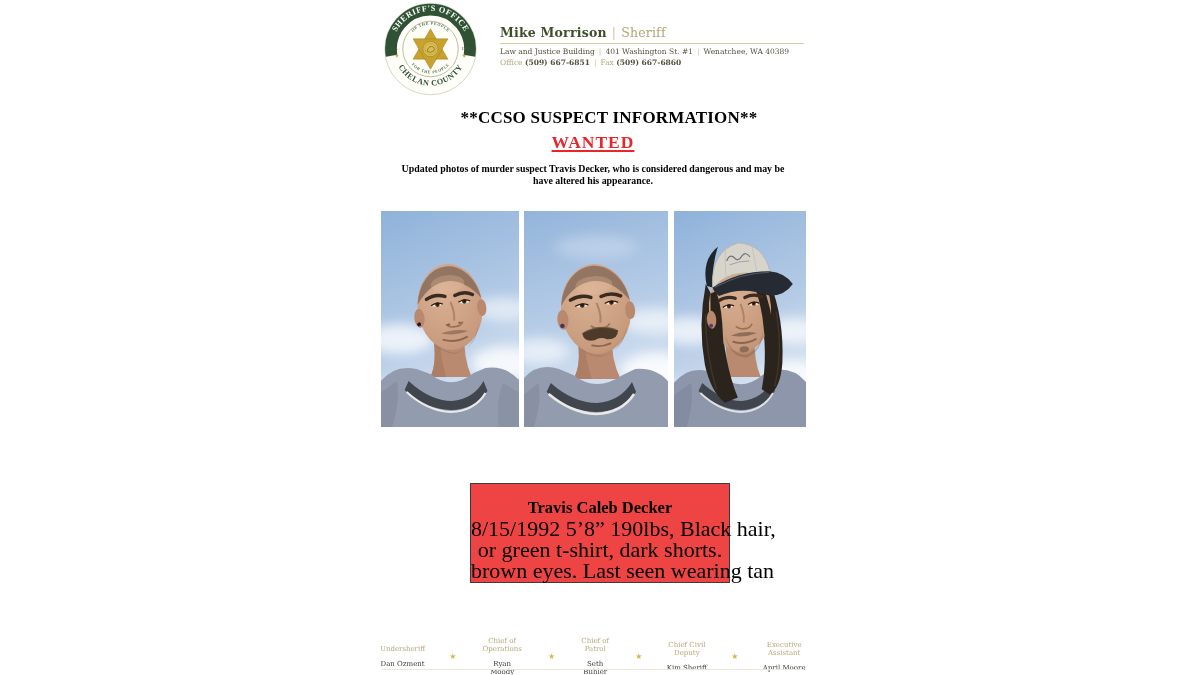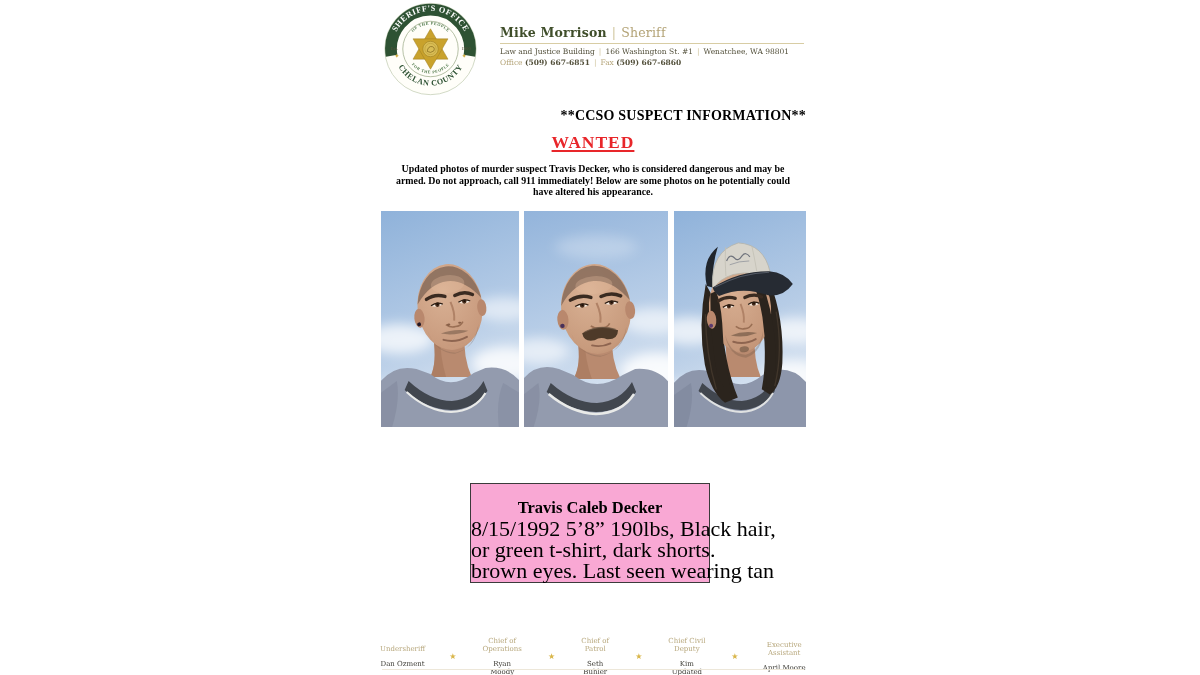--- a/index.html
+++ b/index.html
@@ -14,36 +14,36 @@
   .hdr-title{color:#b3a376;font-weight:normal;}
   .hdr-sep{color:#cfc49b;font-weight:normal;padding:0 5px;}
   .hdr-rule{border-top:1.5px solid #d8cda4;margin-top:3px;}
   .hdr-address{margin-top:3px;font-size:7.5px;color:#53503b;}
   .hdr-address .hdr-sep,.hdr-phone .hdr-sep{padding:0 4px;font-size:7.5px;}
   .hdr-phone{margin-top:2px;font-size:7.5px;color:#53503b;}
   .lbl{color:#b6a67b;}
   .num{font-weight:bold;margin-top:36px;}
 
   
-  .ccso{position:absolute;top:108px;left:0;width:426px;text-align:right;font-size:14px;font-weight:bold;letter-spacing:.2px;}
+  .ccso{position:absolute;top:108px;left:16px;width:426px;text-align:center;font-size:17px;font-weight:bold;letter-spacing:.2px;}
   .wanted{position:absolute;top:132px;left:0;width:426px;text-align:center;font-size:17.5px;font-weight:bold;color:#e8262a;}
   .wanted span{text-decoration:underline;text-decoration-thickness:1.5px;text-underline-offset:2px;letter-spacing:1px;}
   .alert{position:absolute;top:163px;left:0;width:426px;text-align:center;font-weight:bold;font-size:9.9px;line-height:11.6px;}
   .alert div{white-space:nowrap;}
 
   
   .photos{position:absolute;top:211px;left:1px;width:425px;height:216px;display:flex;}
   .photo{display:block;height:216px;box-shadow:inset 0 0 0 1px rgba(0,0,0,.06);}
   .p1{width:138px;margin-right:5px;}
   .p2{width:144px;margin-right:6px;}
   .p3{width:132px;}
 
   
-  .suspect-box{position:absolute;top:483px;left:90px;width:240px;height:100px;border:1.5px solid #3b3b3b;
-               box-sizing:border-box;text-align:center;padding-top:13px;background:#f9a8d4;}
+  .suspect-box{position:absolute;top:483px;left:90px;width:260px;height:100px;border:1.5px solid #3b3b3b;
+               box-sizing:border-box;text-align:center;padding-top:13px;background:#ef4444;}
   .sb-name{font-size:16.5px;font-weight:bold;line-height:21px;}
   .sb-line{font-size:22px;line-height:21px;white-space:nowrap;}
 
   
   .footer{position:absolute;top:637px;left:0;width:426px;display:flex;justify-content:center;align-items:center;gap:24px;
           font-family:"DejaVu Serif",serif;}
   .staff{text-align:center;}
   .staff-title{font-size:7px;color:#b7a77c;line-height:8px;}
   .staff-name{font-size:7px;font-weight:normal;color:#3c3b35;line-height:8px;margin-top:7px;}
   .star-sep{color:#d9b64a;font-size:8px;line-height:8px;}
@@ -87,34 +87,33 @@
       <polygon transform="translate(14.2,57.2)" points="0,-2.1 0.65,-0.65 2.1,0 0.65,0.65 0,2.1 -0.65,0.65 -2.1,0 -0.65,-0.65" fill="#c9a22c"></polygon>
       <polygon transform="translate(85.8,57.2)" points="0,-2.1 0.65,-0.65 2.1,0 0.65,0.65 0,2.1 -0.65,0.65 -2.1,0 -0.65,-0.65" fill="#c9a22c"></polygon>
     </svg>
 
     <div class="hdr">
       <div class="hdr-name-row">
         <span>Mike Morrison</span><span class="hdr-sep">|</span><span class="hdr-title">Sheriff</span>
       </div>
       <div class="hdr-rule"></div>
       <div class="hdr-address">
-        <span>Law and Justice Building</span><span class="hdr-sep">|</span><span>166 Washington St. #1</span><span class="hdr-sep">|</span><span>Wenatchee, WA 98801</span>
+        <span>Law and Justice Building</span><span class="hdr-sep">|</span><span>401 Washington St. #1</span><span class="hdr-sep">|</span><span>Wenatchee, WA 40389</span>
       </div>
       <div class="hdr-phone">
         <span class="lbl">Office</span>
         <span class="num">(509) 667-6851</span><span class="hdr-sep">|</span><span class="lbl">Fax</span>
         <span class="num">(509) 667-6860</span>
       </div>
     </div>
 
     <div class="ccso">**CCSO SUSPECT INFORMATION**</div>
     <div class="wanted"><span>WANTED</span></div>
     <div class="alert">
       <div>Updated photos of murder suspect Travis Decker, who is considered dangerous and may be</div>
-      <div>armed. Do not approach, call 911 immediately! Below are some photos on he potentially could</div>
       <div>have altered his appearance.</div>
     </div>
 
     <div class="photos">
 
       <svg class="photo p1" viewBox="0 0 140 216" preserveAspectRatio="none">
         <defs>
           <linearGradient id="p1sky" x1="0" y1="0" x2="0.25" y2="1">
             <stop offset="0" stop-color="#8fb2da"></stop>
               <stop offset="0.6" stop-color="#b4cbe6"></stop>
@@ -332,21 +331,21 @@
         <div class="staff-name">Ryan Moody</div>
       </div>
       <span class="star-sep">★</span>
       <div class="staff">
         <div class="staff-title">Chief of Patrol</div>
         <div class="staff-name">Seth Buhler</div>
       </div>
       <span class="star-sep">★</span>
       <div class="staff">
         <div class="staff-title">Chief Civil Deputy</div>
-        <div class="staff-name">Kim Updated</div>
+        <div class="staff-name">Kim Sheriff</div>
       </div>
       <span class="star-sep">★</span>
       <div class="staff">
         <div class="staff-title">Executive Assistant</div>
         <div class="staff-name">April Moore</div>
       </div>
     </div>
     <div class="footer-rule"></div>
 
   </div>

